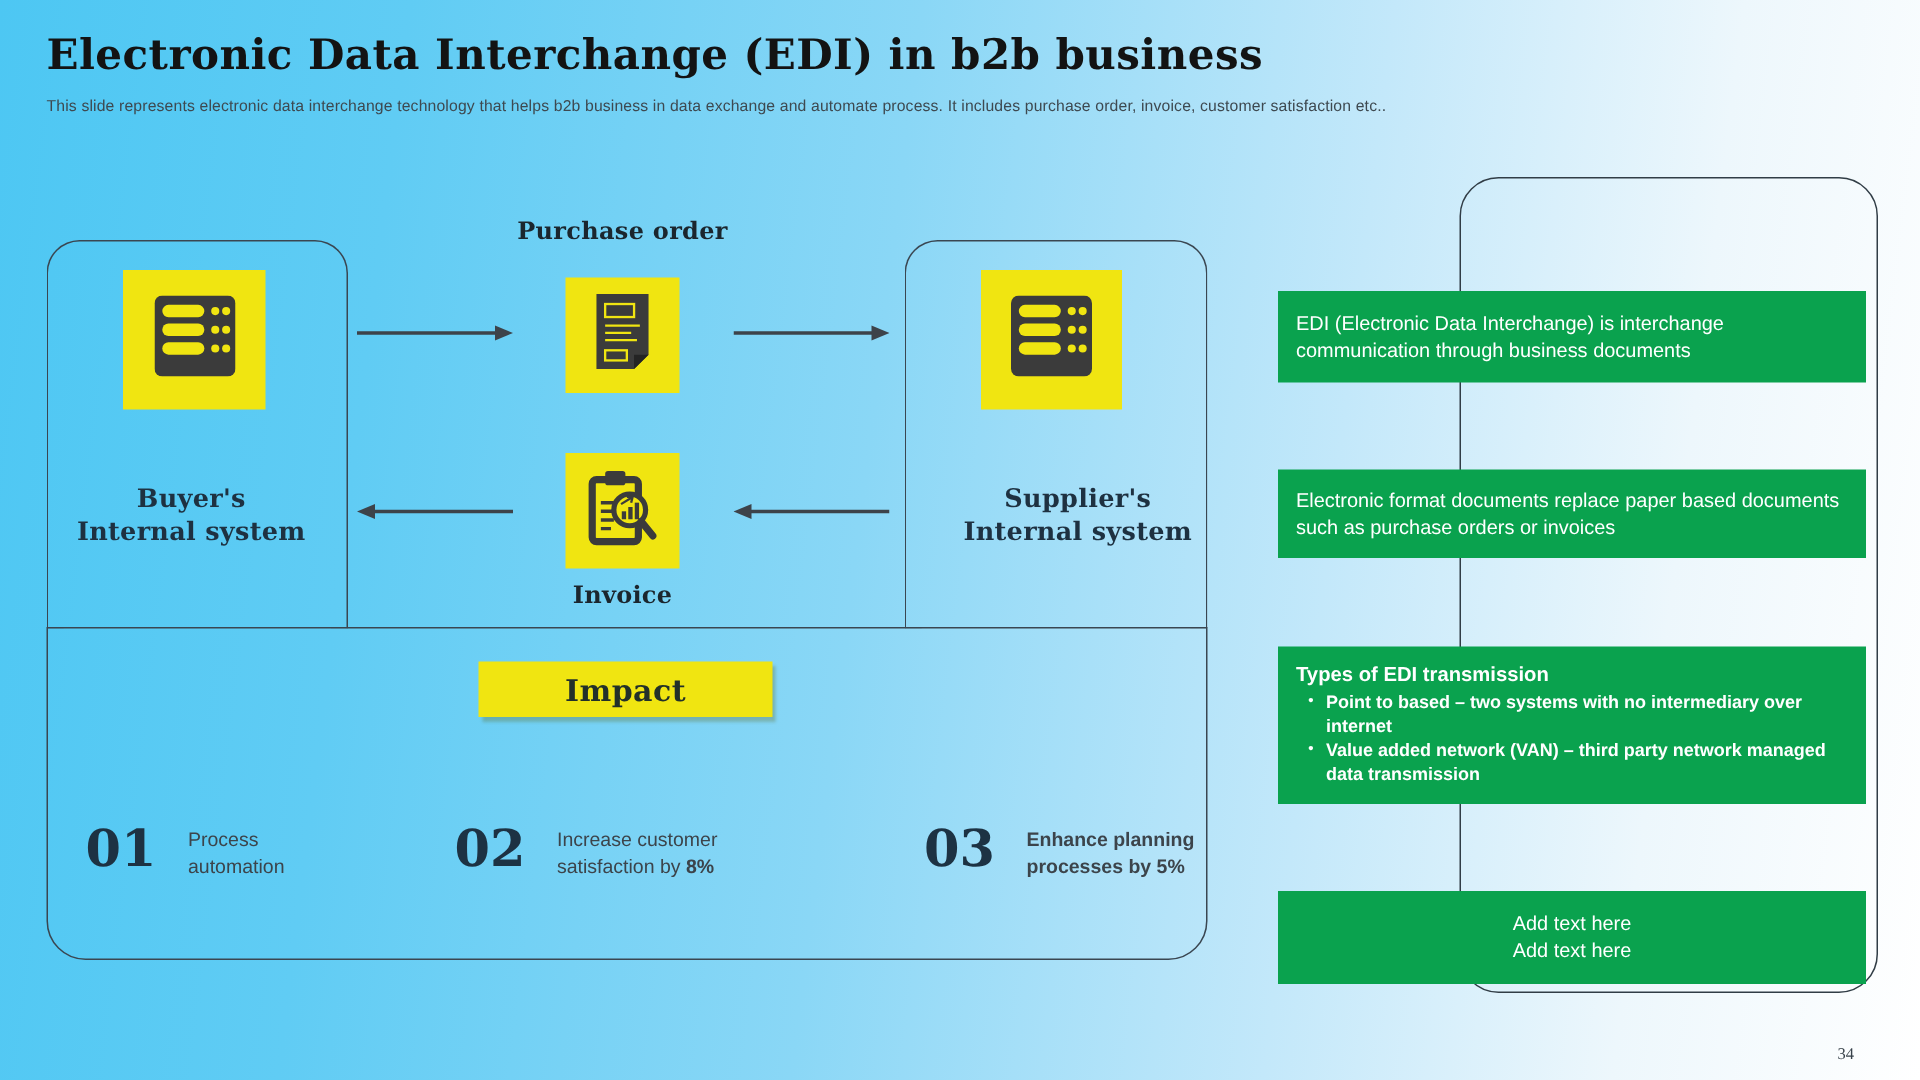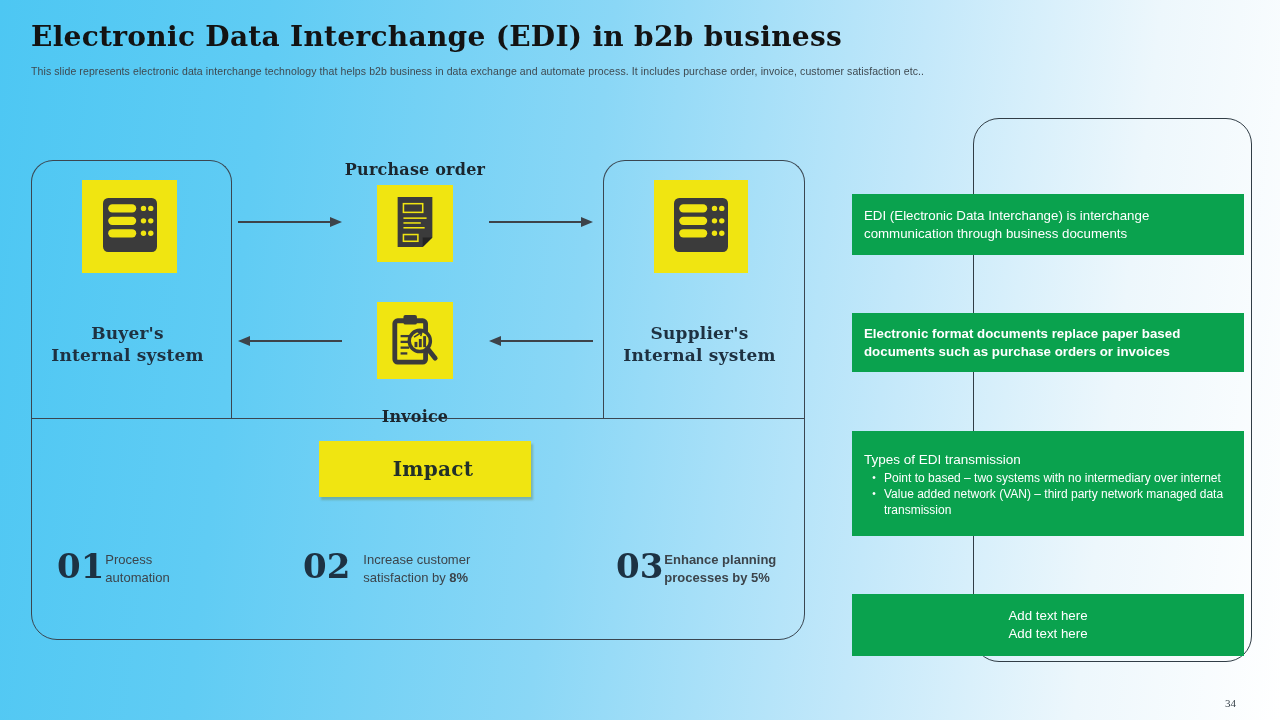--- a/index.html
+++ b/index.html
@@ -24,55 +24,54 @@
   .tile{position:absolute;background:#f0e511;display:flex;align-items:center;justify-content:center;}
   .tile-buyer{left:82px;top:180px;width:95px;height:93px;}
   .tile-supplier{left:654px;top:180px;width:94px;height:93px;}
   .tile-po{left:377px;top:185px;width:76px;height:77px;}
   .tile-invoice{left:377px;top:302px;width:76px;height:77px;}
   .sys-label{
     position:absolute;width:193px;text-align:center;font-size:17px;font-weight:bold;
     color:#1e3141;line-height:22px;letter-spacing:.2px;
   }
   .sys-label.buyer{left:31px;top:322px;}
-  .sys-label.supplier{left:603px;top:322px;}
+  .sys-label.supplier{left:603px;top:322px;padding-left:19px;}
   .flow-label{
     position:absolute;left:315px;width:200px;text-align:center;font-size:16px;
     font-weight:bold;color:#1b262e;letter-spacing:.2px;
   }
-  .flow-label.po{top:144px;margin-top:16px;}
-  .flow-label.invoice{top:407px;}
+  .flow-label.po{top:144px;}
+  .flow-label.invoice{top:387px;}
   .arrow{position:absolute;width:104px;height:14px;}
   .arrow svg{display:block;}
   .impact-box{
-    position:absolute;left:319px;top:441px;width:196px;height:56px;background:#f0e511;
+    position:absolute;left:319px;top:441px;width:196px;height:37px;background:#f0e511;
     display:flex;align-items:center;justify-content:center;
     box-shadow:2px 3px 2px rgba(90,100,20,.3);
-    padding-left:16px;
   }
   .impact-title{font-size:20px;font-weight:bold;color:#22302a;letter-spacing:.3px;}
-  .impact-item{position:absolute;top:548px;display:flex;gap:1px;align-items:flex-start;}
+  .impact-item{position:absolute;top:548px;display:flex;gap:21px;align-items:flex-start;}
   .impact-item .num{font-size:34px;font-weight:bold;color:#1d3243;line-height:36px;}
   .impact-item .txt{font-size:13px;color:#3c444b;line-height:17.5px;padding-top:3px;}
   .impact-item.i1{left:57px;}  .impact-item.i1 .txt{width:92px;}
-  .impact-item.i2{left:303px;} .impact-item.i2 .txt{width:132px;margin-left:12px;}
+  .impact-item.i2{left:303px;} .impact-item.i2 .txt{width:132px;}
   .impact-item.i3{left:592px;margin-left:24px;} .impact-item.i3 .txt{width:126px;font-weight:bold;}
   
   .right-panel{
     position:absolute;left:973px;top:118px;width:277px;height:542px;
     border:1.4px solid #313d46;border-radius:26px;background:transparent;
   }
   .green-box{
     position:absolute;left:852px;width:392px;background:#0aa24e;color:#ffffff;
     box-sizing:border-box;padding:9px 12px;display:flex;flex-direction:column;justify-content:center;
     font-size:13.3px;line-height:18px;margin-top:36px;
   }
   .green-box.g1{top:158px;height:61px;}
-  .green-box.g2{top:277px;height:59px;font-weight:bold;}
-  .green-box.g3{top:395px;height:105px;justify-content:center;padding-top:10px;}
+  .green-box.g2{top:277px;height:59px;}
+  .green-box.g3{top:395px;height:105px;justify-content:flex-start;padding-top:10px;font-weight:bold;}
   .green-box.g4{top:558px;height:62px;align-items:center;}
   .g3 .g-title{font-size:13.5px;line-height:18px;margin-bottom:1px;}
   .bullet-row{display:flex;font-size:12px;line-height:16px;}
   .bullet-dot{width:20px;flex:0 0 20px;text-align:center;font-size:10px;line-height:16px;}
   .bullet-text{flex:1;}
   .footer{
     position:absolute;left:0;top:699px;width:1280px;text-align:center;
     font-size:11px;color:#38444d;
   }
   .page-number{position:absolute;right:44px;top:697px;font-size:11px;color:#39434b;font-family:Liberation Serif, serif;}

